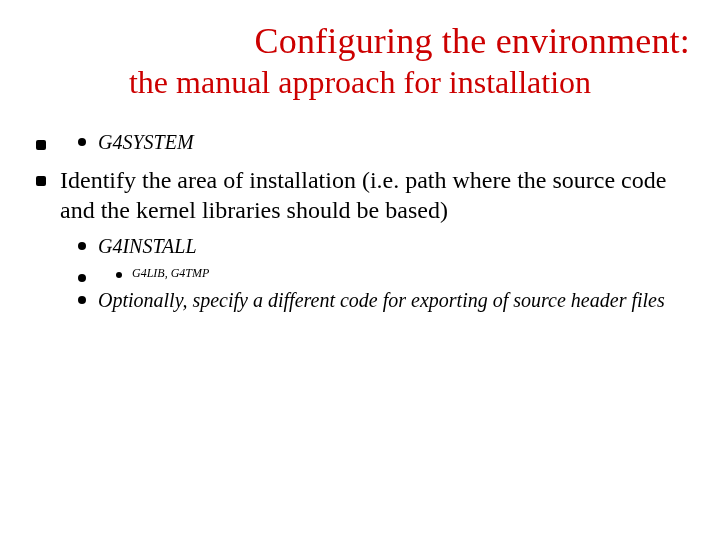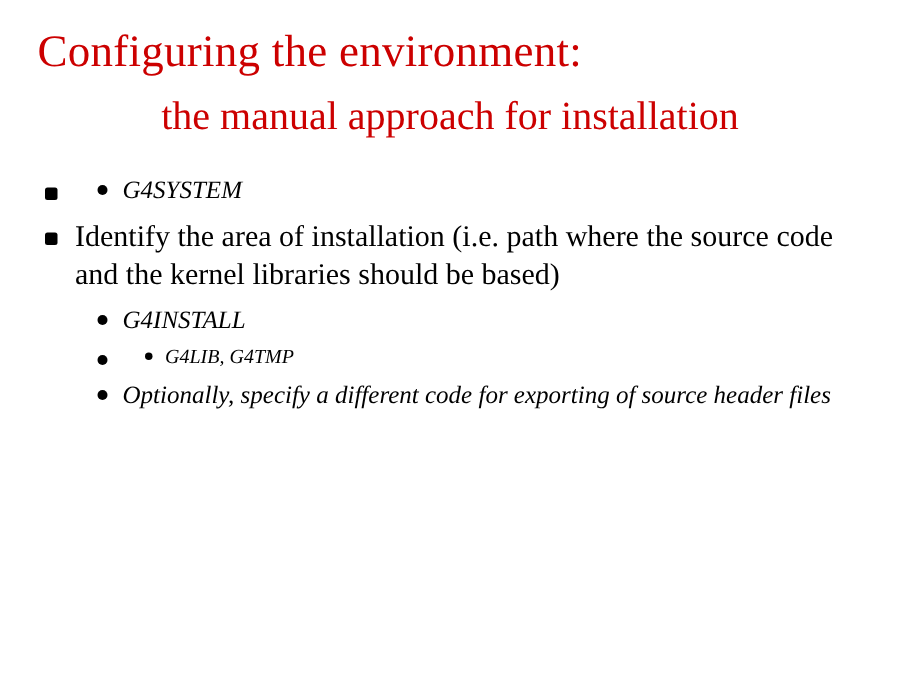--- a/index.html
+++ b/index.html
@@ -6,25 +6,25 @@
   body {
     width: 720px;
     height: 540px;
     background: #ffffff;
     font-family: "Times New Roman", Times, serif;
     color: #000;
     padding: 20px 30px 30px 30px;
     overflow: hidden;
   }
   .title {
-    text-align: left;
+    text-align: right;
     font-size: 36px;
     font-weight: normal;
     color: #cc0000;
-    margin-bottom: 12px;
+    margin-bottom: 2px;
     letter-spacing: 0.2px;
   }
   .subtitle {
     text-align: center;
     font-size: 32px;
     color: #cc0000;
     margin-bottom: 28px;
   }
   ul { list-style: none; }
   li { position: relative; }
@@ -64,21 +64,21 @@
     width: 8px;
     height: 8px;
     background: #000;
     border-radius: 50%;
   }
 
   
   .lvl3 { margin-top: 6px; }
   .lvl3 > li {
     padding-left: 34px;
-    font-size: 16px;
+    font-size: 12px;
     line-height: 1.35;
     margin-bottom: 4px;
   }
   .lvl3 > li::before {
     content: "";
     position: absolute;
     left: 18px;
     top: 7px;
     width: 6px;
     height: 6px;

